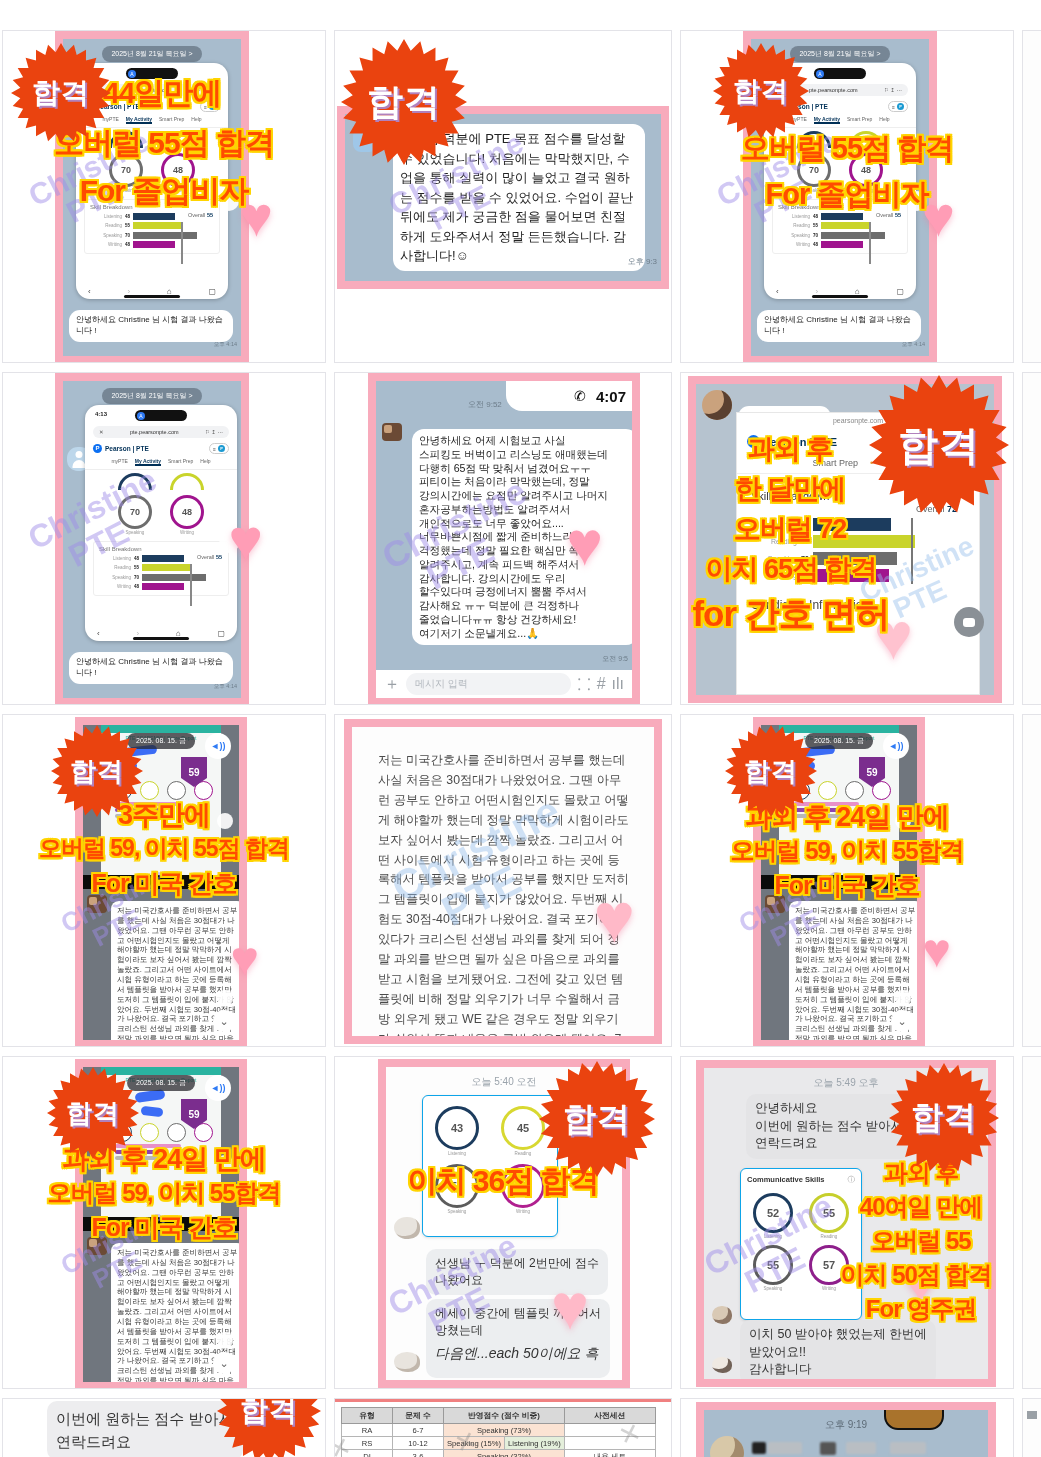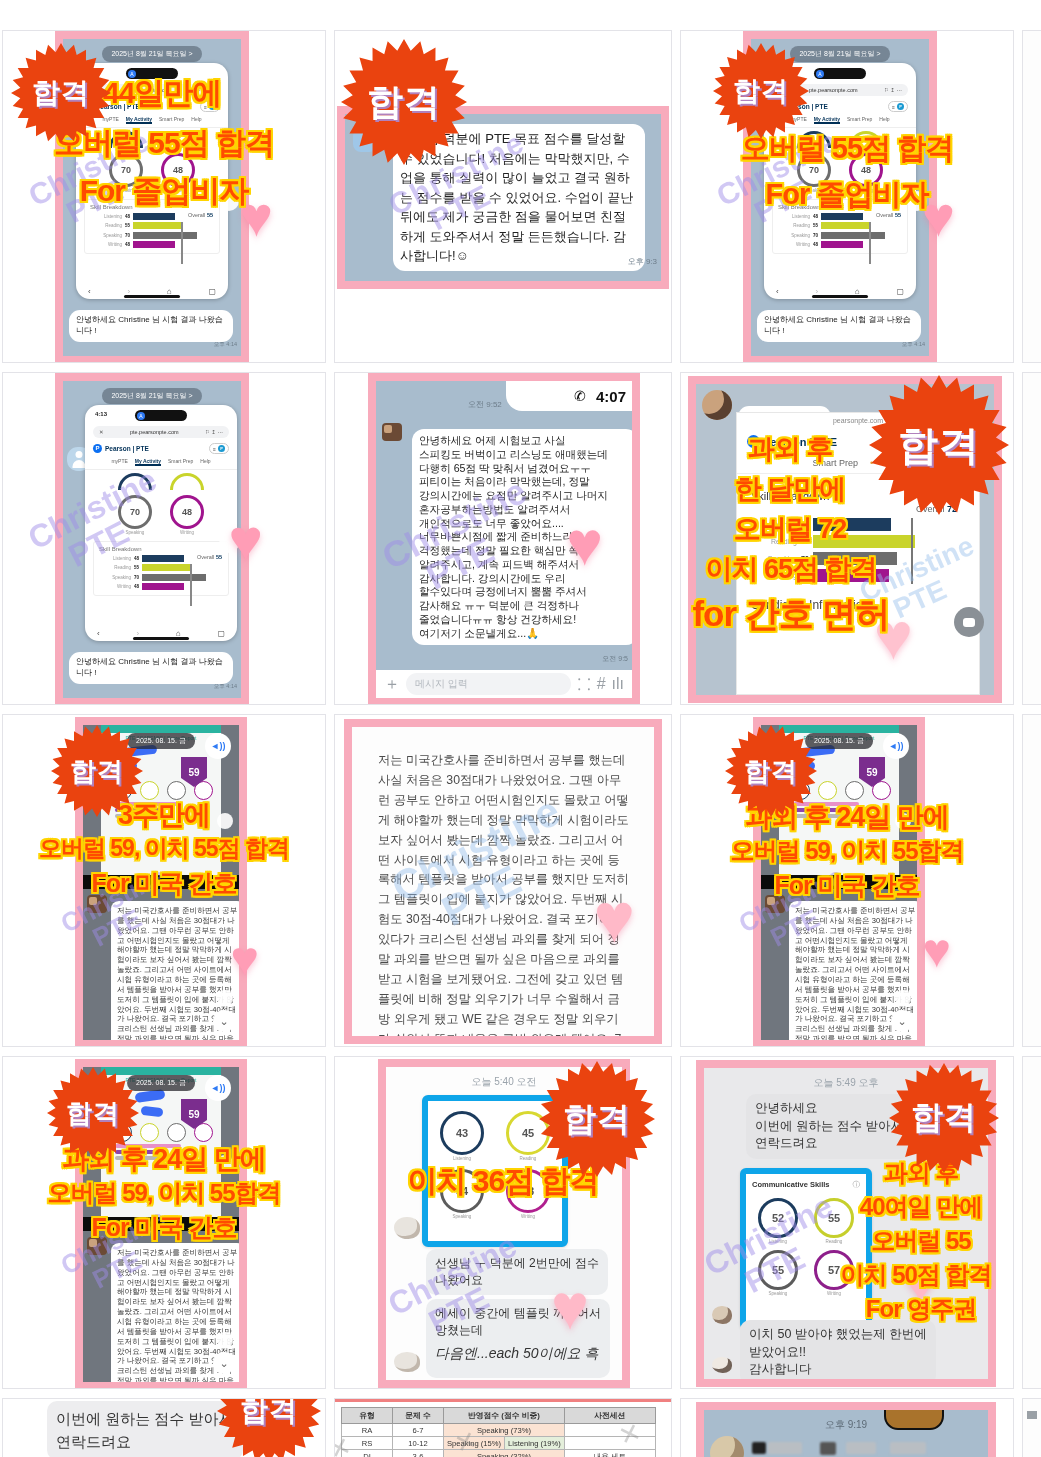--- a/index.html
+++ b/index.html
@@ -87,21 +87,21 @@
   .tinybar{height:4px;border-radius:2px;margin:2px 0 0 14px;}
   .blackbar{position:absolute;left:0;right:0;height:14px;background:#0b0b0b;}
   .nbub{position:absolute;background:#fff;border-radius:8px;padding:5px 6px;font-size:7.6px;line-height:1.3;color:#333;}
   .bravatar{position:absolute;width:20px;height:18px;background:#6b4a35;border-radius:4px;}
   .bravatar i{position:absolute;left:2px;top:2px;width:8px;height:8px;background:#caa27d;border-radius:2px;}
   .spk{position:absolute;right:8px;top:8px;width:26px;height:26px;background:#fff;border-radius:50%;color:#2f7bf5;font-size:9px;display:flex;align-items:center;justify-content:center;font-weight:700;}
   .chev{position:absolute;width:22px;height:22px;border-radius:50%;background:#fff;color:#666;display:flex;align-items:center;justify-content:center;font-size:11px;}
   
   .t8{position:absolute;left:26px;top:24px;right:24px;font-size:12.3px;line-height:1.62;color:#4a4a4a;}
   
-  .card{position:absolute;background:#fff;border:6px solid #0ea5e9;border-radius:6px;box-shadow:0 1px 3px rgba(0,0,0,.12);}
+  .card{position:absolute;background:#fff;border:1px solid #0ea5e9;border-radius:6px;box-shadow:0 1px 3px rgba(0,0,0,.12);}
   .r44{width:44px;height:44px;border-width:3.5px;border-style:solid;font-size:11px;color:#555;}
   .gbub{position:absolute;background:#ececee;border-radius:10px;padding:6px 9px;font-size:12.5px;color:#333;line-height:1.4;}
   .hdrtime{position:absolute;top:8px;width:100%;text-align:center;font-size:10px;color:#9aa3ab;}
   .blob{position:absolute;background:#e8e4de;border-radius:50% 50% 46% 54%;box-shadow:inset -3px -3px 0 rgba(120,100,80,.35);}
   
   .tbl{position:absolute;left:6px;top:8px;right:6px;border-collapse:collapse;font-size:7.6px;color:#333;}
   .tbl th{background:#d9d9d9;border:1px solid #9a9a9a;padding:2px 3px;font-size:7.8px;}
   .tbl td{border:1px solid #b5b5b5;padding:1.5px 3px;text-align:center;}
   .peach{background:#fbe3d3;}
   .green{background:#e4efdb;}

